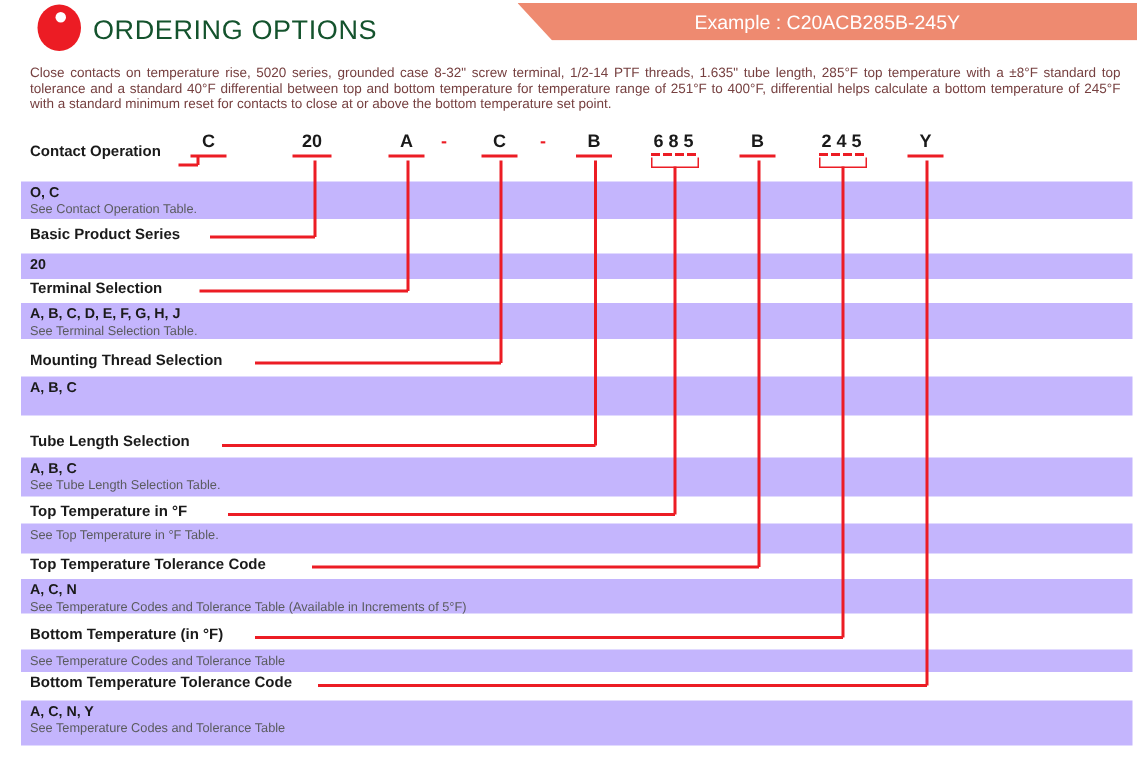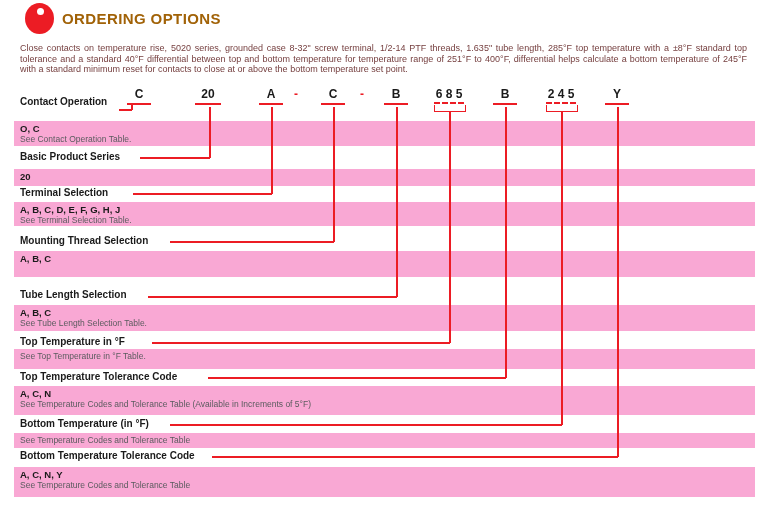--- a/index.html
+++ b/index.html
@@ -3,21 +3,21 @@
 <meta charset="utf-8">
 <style>
   html,body{margin:0;padding:0;background:#fff;}
   .page{
     position:relative;width:758px;height:508px;background:#fff;overflow:hidden;
     font-family:"Liberation Sans",sans-serif;color:#231f20;
   }
   
   .logo-circle{position:absolute;left:25px;top:3px;width:29px;height:31px;border-radius:50%;background:#EC1C24;}
   .logo-dot{position:absolute;left:12px;top:5px;width:7px;height:7px;border-radius:50%;background:#fff;}
-  .page-title{position:absolute;left:62px;top:10px;font-size:15px;font-weight:bold;color:#a16207;letter-spacing:.4px;}
+  .page-title{position:absolute;left:62px;top:10px;font-size:18px;font-weight:normal;color:#14532d;letter-spacing:.4px;}
   .example-banner{
     position:absolute;left:345px;top:2px;width:413px;height:25px;background:#EE8A70;
     clip-path:polygon(0 0,100% 0,100% 100%,5.6% 100%);
     color:#fff;font-size:13px;line-height:25px;text-align:center;
   }
   
   .intro{
     position:absolute;left:20px;top:43px;width:727px;
     font-size:9px;line-height:10.6px;color:#764040;text-align:justify;
   }
@@ -25,35 +25,36 @@
   .code-seg{position:absolute;top:87px;font-size:12px;font-weight:bold;text-align:center;color:#1a1a1a;}
   .code-seg.dash{color:#EC1C24;}
   .u-line{position:absolute;top:103px;height:0;border-top:2px solid #EC1C24;}
   .u-dash{position:absolute;top:102px;height:0;border-top:2px dashed #EC1C24;}
   .bracket{position:absolute;top:105px;height:6px;border-left:1.5px solid #EC1C24;border-right:1.5px solid #EC1C24;border-bottom:1.5px solid #EC1C24;}
   
   .vline{position:absolute;width:1.5px;background:#EC1C24;z-index:5;}
   .hline{position:absolute;height:1.5px;background:#EC1C24;z-index:5;}
   
   .flabel{position:absolute;left:20px;font-size:10px;font-weight:bold;color:#1a1a1a;white-space:nowrap;z-index:2;}
-  .bar{position:absolute;left:14px;width:741px;background:#f9a8d4;z-index:1;padding:2px 0 0 6px;box-sizing:border-box;}
+  .bar{position:absolute;left:14px;width:741px;background:#c4b5fd;z-index:1;padding:2px 0 0 6px;box-sizing:border-box;}
   .bar .vals{font-size:9.5px;font-weight:bold;color:#1a1a1a;line-height:11px;}
   .bar .note{font-size:8.5px;color:#5a5b5e;line-height:10px;}
   .bar .vals:empty{display:none;}
   .bar .note:empty{display:none;}
 </style>
 </head>
 <body>
 
 <div class="page">
 
   <div class="logo-circle">
     <div class="logo-dot"></div>
   </div>
   <div class="page-title">ORDERING OPTIONS</div>
+  <div class="example-banner">Example : C20ACB285B-245Y</div>
 
   <div class="intro">Close contacts on temperature rise, 5020 series, grounded case 8-32" screw terminal, 1/2-14 PTF threads, 1.635" tube length, 285°F top temperature with a ±8°F standard top tolerance and a standard 40°F differential between top and bottom temperature for temperature range of 251°F to 400°F, differential helps calculate a bottom temperature of 245°F with a standard minimum reset for contacts to close at or above the bottom temperature set point.</div>
 
   <div class="code-seg" style="left:127px;width:24px">C</div>
   <div class="code-seg" style="left:194px;width:28px">20</div>
   <div class="code-seg" style="left:259px;width:24px">A</div>
   <div class="code-seg dash" style="left:286px;width:20px">-</div>
   <div class="code-seg" style="left:321px;width:24px">C</div>
   <div class="code-seg dash" style="left:352px;width:20px">-</div>
   <div class="code-seg" style="left:384px;width:24px">B</div>
@@ -130,21 +131,21 @@
     <div class="note">See Tube Length Selection Table.</div>
   </div>
 
   <div class="flabel" style="top:336px">Top Temperature in °F</div>
   <div class="bar" style="top:349px;height:20px">
 
     <div class="note">See Top Temperature in °F Table.</div>
   </div>
 
   <div class="flabel" style="top:371px">Top Temperature Tolerance Code</div>
-  <div class="bar" style="top:386px;height:29px">
+  <div class="bar" style="top:386px;height:23px">
     <div class="vals">A, C, N</div>
     <div class="note">See Temperature Codes and Tolerance Table (Available in Increments of 5°F)</div>
   </div>
 
   <div class="flabel" style="top:418px">Bottom Temperature (in °F)</div>
   <div class="bar" style="top:433px;height:15px">
 
     <div class="note">See Temperature Codes and Tolerance Table</div>
   </div>
 

